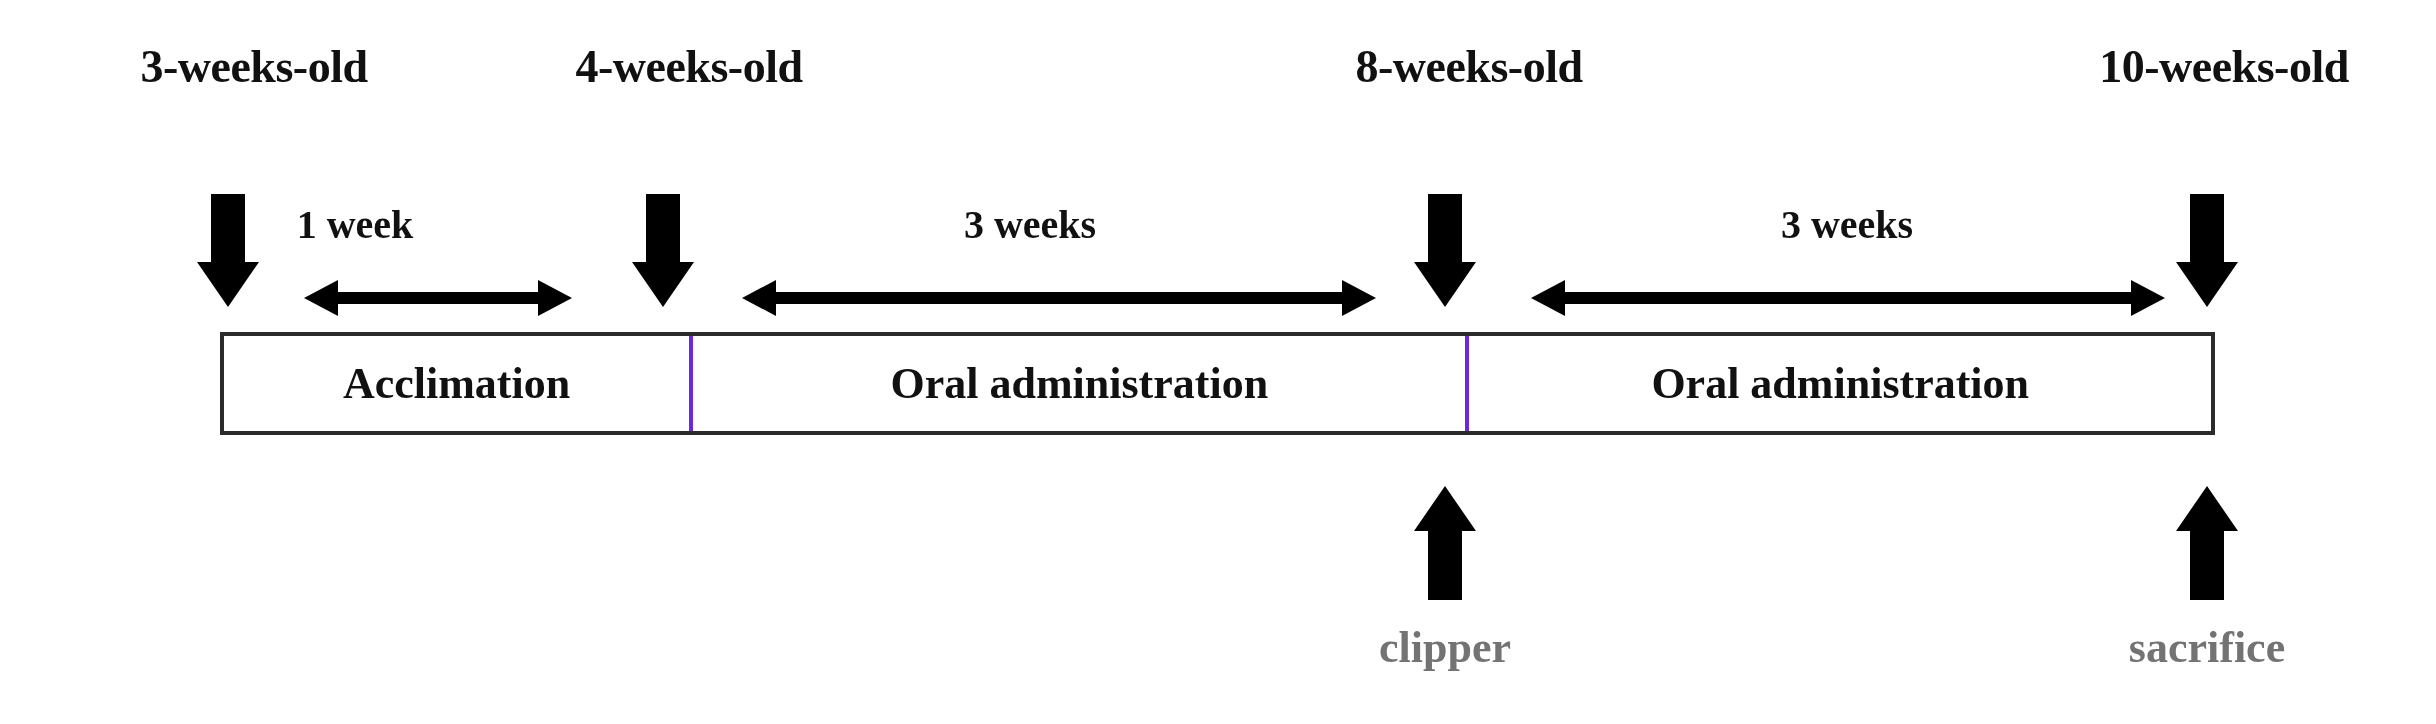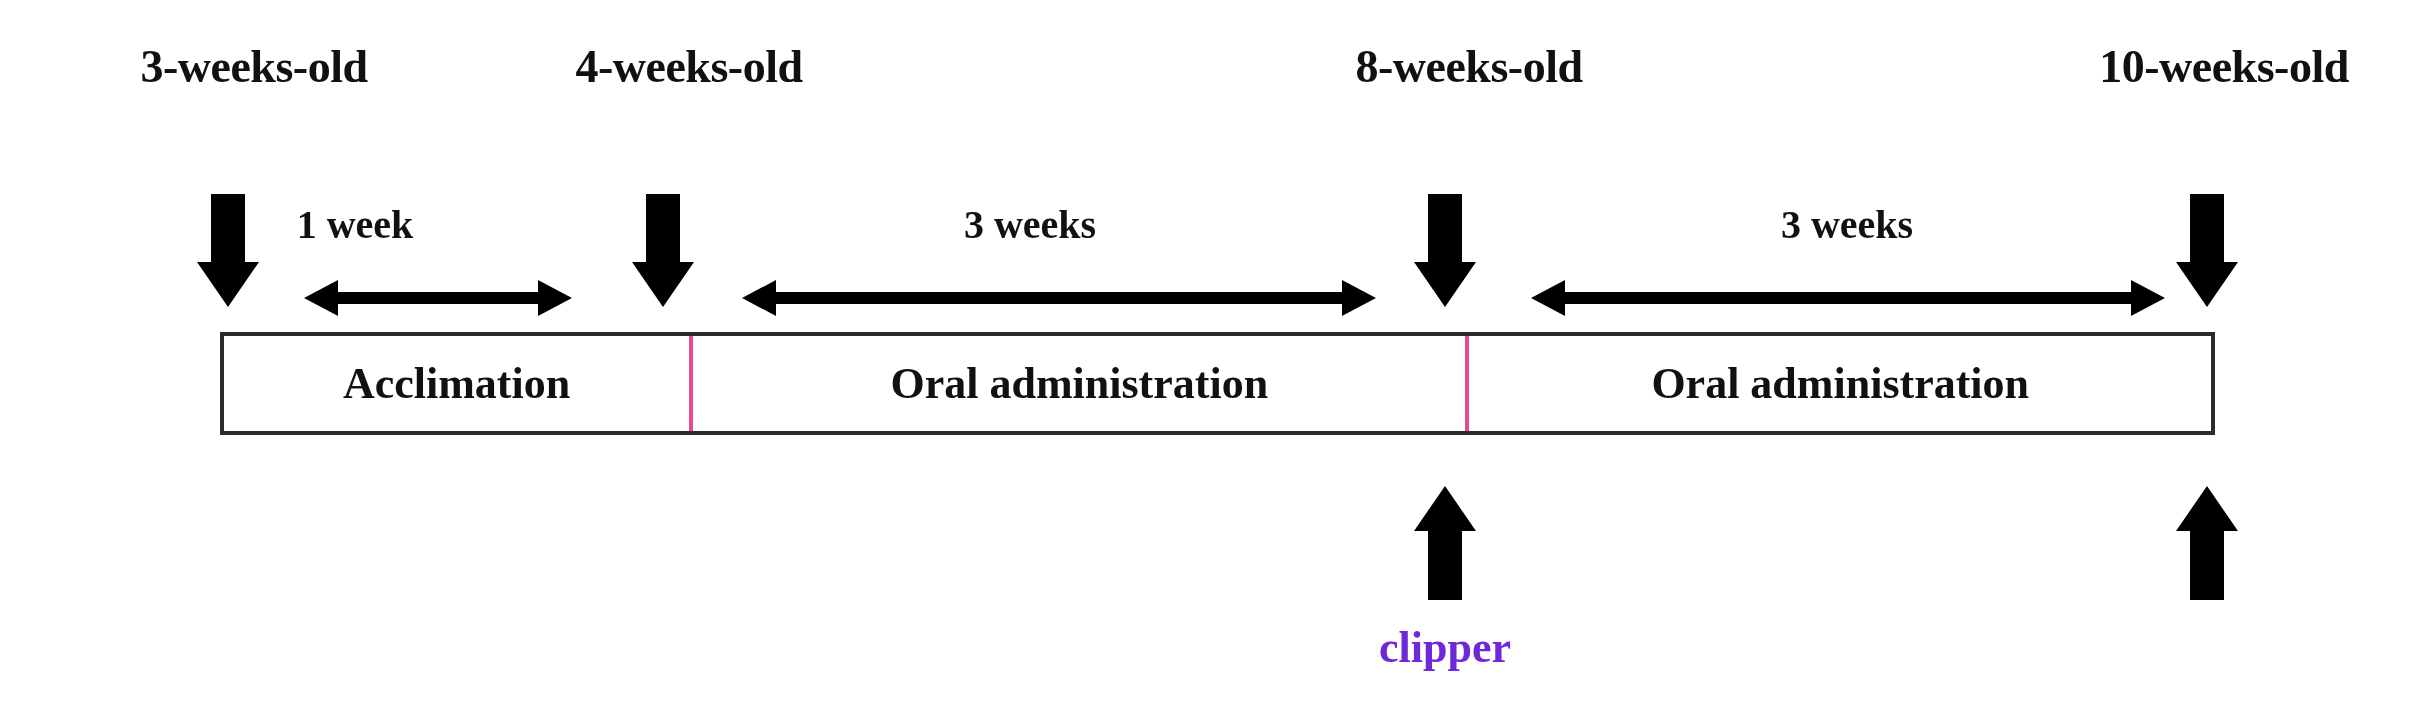--- a/index.html
+++ b/index.html
@@ -38,21 +38,21 @@
     white-space: nowrap;
     text-align: center;
     color: #111111;
   }
   .event-label {
     font-weight: bold;
     font-size: 44px;
     line-height: 1;
     white-space: nowrap;
     text-align: center;
-    color: #6d28d9;
+    color: #737373;
   }
   .phase-label {
     font-weight: bold;
     font-size: 44px;
     line-height: 1;
     white-space: nowrap;
     color: #111111;
   }
 
   
@@ -66,21 +66,21 @@
     background: #ffffff;
     display: flex;
   }
   .phase-cell {
     display: flex;
     align-items: center;
     justify-content: center;
     height: 100%;
     box-sizing: border-box;
   }
-  .phase-cell + .phase-cell { border-left: 4px solid #ec4899; }
+  .phase-cell + .phase-cell { border-left: 4px solid #6d28d9; }
   #phase-cell-0 { width: 483px; justify-content: center; }
   #phase-cell-1 { width: 806px; }
   #phase-cell-2 { width: 774px; }
 
   
   .arrow-svg { display: block; overflow: visible; }
 </style>
 </head>
 <body>
 
@@ -167,14 +167,15 @@
   </div>
 
   <div class="abs" style="left:2176px; top:486px;">
     <svg class="arrow-svg" width="62" height="114" viewBox="0 0 62 114">
       <polygon points="31,0 62,45 48,45 48,114 14,114 14,45 0,45" fill="#000000"></polygon>
     </svg>
   </div>
 
   <div class="abs event-label" style="left:1215px; top:626px; width:460px;">clipper</div>
 
+  <div class="abs event-label" style="left:1977px; top:626px; width:460px;">sacrifice</div>
 
 </div>
 
 </body></html>

